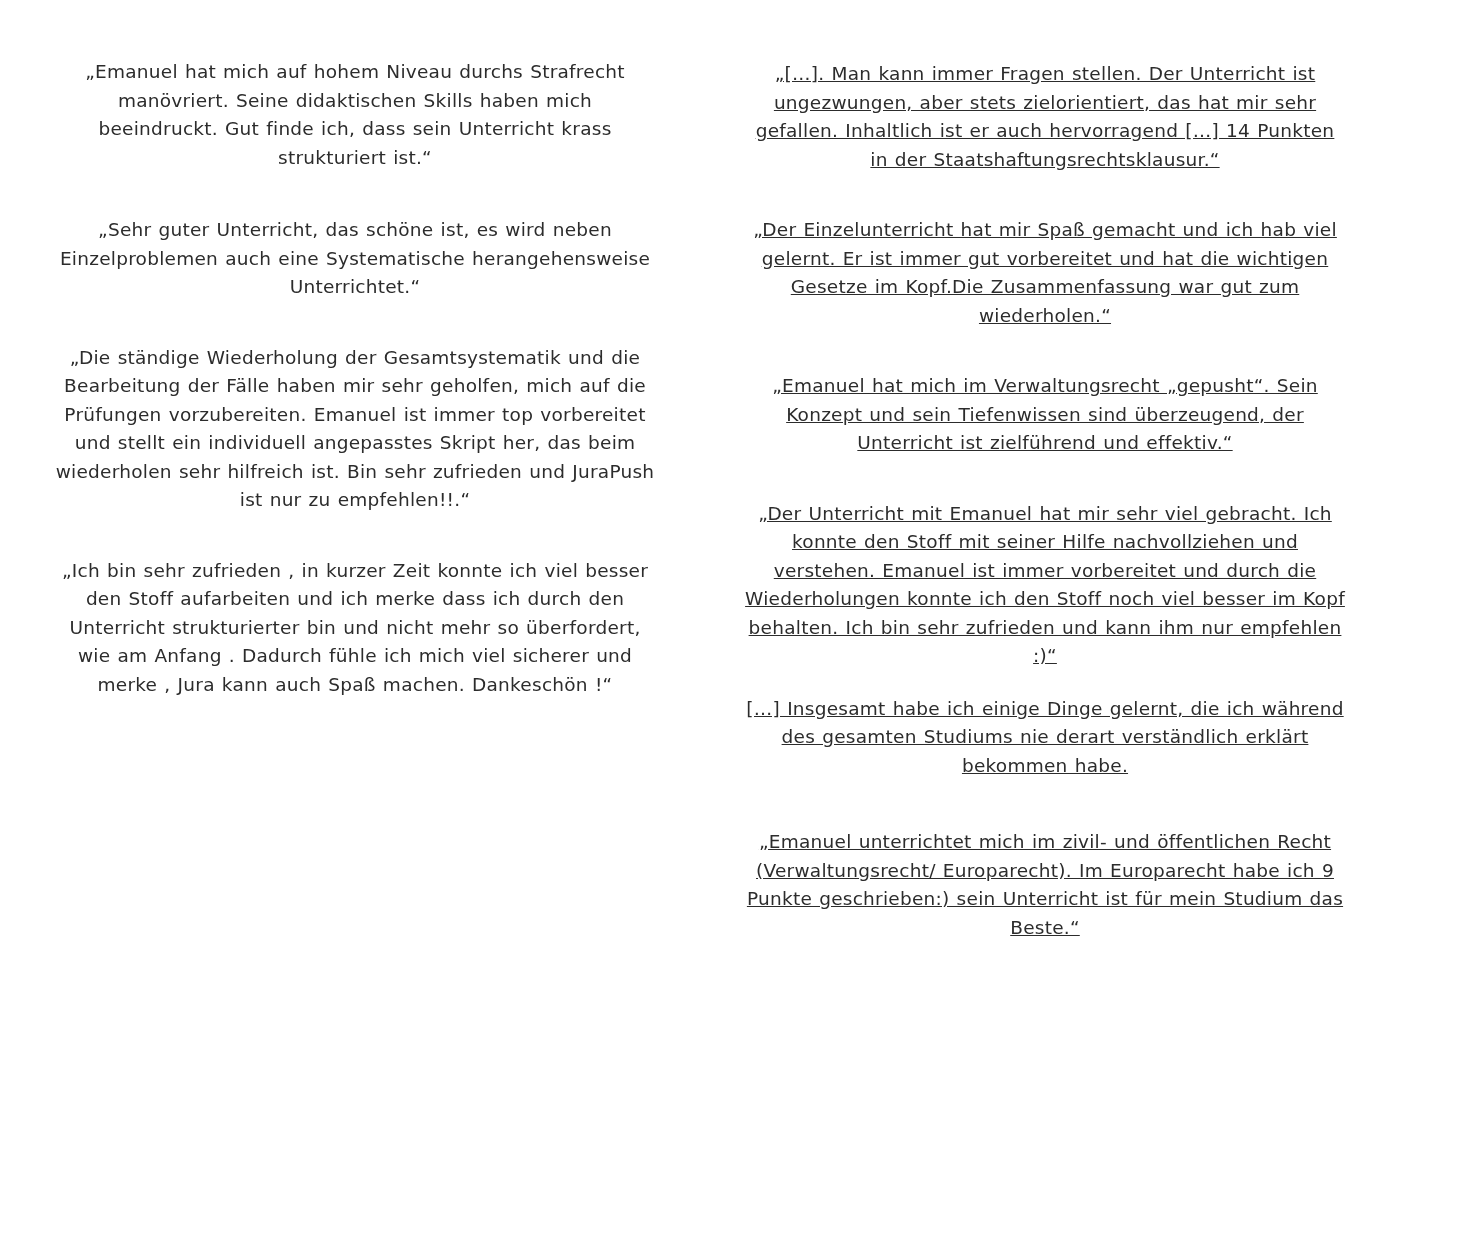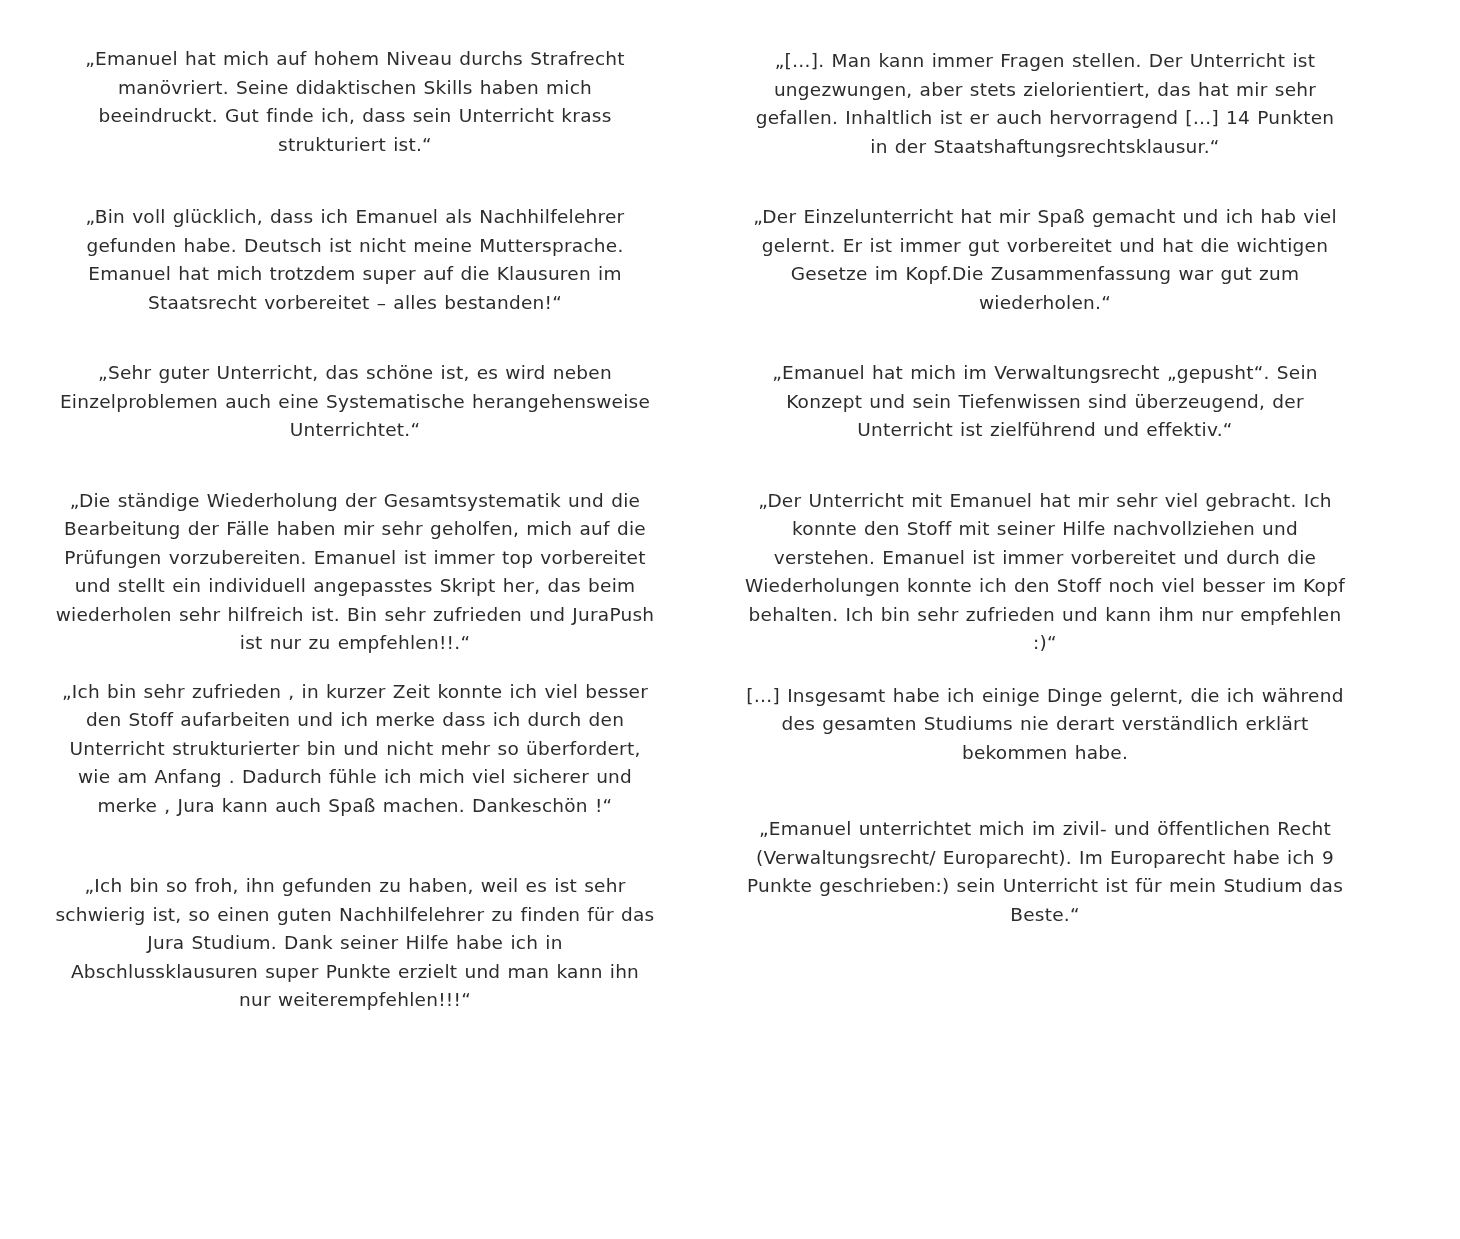--- a/index.html
+++ b/index.html
@@ -9,31 +9,32 @@
   }
   body {
     width: 1460px;
     height: 1239px;
     overflow: hidden;
   }
   .testimonials-page {
     box-sizing: border-box;
     display: flex;
     align-items: flex-start;
-    padding: 45px 0 0 55px;
+    padding: 58px 0 0 55px;
     font-family: "DejaVu Sans", "Liberation Sans", sans-serif;
     color: #2c2c2c;
   }
   .col {
     width: 600px;
     display: block;
   }
   .col-right {
     margin-left: 90px;
     margin-top: 2px;
+    text-decoration: underline;
   }
   .quote {
     margin: 0 0 42px 0;
     text-align: center;
     font-size: 18.5px;
     line-height: 28.5px;
     letter-spacing: 0.25px;
     font-weight: 400;
     word-spacing: 1px;
   }
@@ -45,25 +46,23 @@
   .col-right .quote:nth-child(5) { margin-bottom: 48px; }
   .col-right .quote:nth-child(6) { margin-bottom: 32px; }
 </style>
 </head>
 <body>
 
 <div class="testimonials-page">
 
   <div class="col col-left">
     <p class="quote">„Emanuel hat mich auf hohem Niveau durchs Strafrecht manövriert. Seine didaktischen Skills haben mich beeindruckt. Gut finde ich, dass sein Unterricht krass strukturiert ist.“</p>
-    <p class="quote">„Bin voll glücklich, dass ich Emanuel als Nachhilfelehrer gefunden habe. Deutsch ist nicht meine Muttersprache. Emanuel hat mich trotzdem super auf die Klausuren im Staatsrecht vorbereitet – alles bestanden!“</p>
     <p class="quote">„Sehr guter Unterricht, das schöne ist, es wird neben Einzelproblemen auch eine Systematische herangehensweise Unterrichtet.“</p>
     <p class="quote">„Die ständige Wiederholung der Gesamtsystematik und die Bearbeitung der Fälle haben mir sehr geholfen, mich auf die Prüfungen vorzubereiten. Emanuel ist immer top vorbereitet und stellt ein individuell angepasstes Skript her, das beim wiederholen sehr hilfreich ist. Bin sehr zufrieden und JuraPush ist nur zu empfehlen!!.“</p>
     <p class="quote">„Ich bin sehr zufrieden , in kurzer Zeit konnte ich viel besser den Stoff aufarbeiten und ich merke dass ich durch den Unterricht strukturierter bin und nicht mehr so überfordert, wie am Anfang . Dadurch fühle ich mich viel sicherer und merke , Jura kann auch Spaß machen. Dankeschön !“</p>
-    <p class="quote">„Ich bin so froh, ihn gefunden zu haben, weil es ist sehr schwierig ist, so einen guten Nachhilfelehrer zu finden für das Jura Studium. Dank seiner Hilfe habe ich in Abschlussklausuren super Punkte erzielt und man kann ihn nur weiterempfehlen!!!“</p>
   </div>
 
   <div class="col col-right">
     <p class="quote">„[…]. Man kann immer Fragen stellen. Der Unterricht ist ungezwungen, aber stets zielorientiert, das hat mir sehr gefallen. Inhaltlich ist er auch hervorragend […] 14 Punkten in der Staatshaftungsrechtsklausur.“</p>
     <p class="quote">„Der Einzelunterricht hat mir Spaß gemacht und ich hab viel gelernt. Er ist immer gut vorbereitet und hat die wichtigen Gesetze im Kopf.Die Zusammenfassung war gut zum wiederholen.“</p>
     <p class="quote">„Emanuel hat mich im Verwaltungsrecht „gepusht“. Sein Konzept und sein Tiefenwissen sind überzeugend, der Unterricht ist zielführend und effektiv.“</p>
     <p class="quote">„Der Unterricht mit Emanuel hat mir sehr viel gebracht. Ich konnte den Stoff mit seiner Hilfe nachvollziehen und verstehen. Emanuel ist immer vorbereitet und durch die Wiederholungen konnte ich den Stoff noch viel besser im Kopf behalten. Ich bin sehr zufrieden und kann ihm nur empfehlen :)“</p>
     <p class="quote">[…] Insgesamt habe ich einige Dinge gelernt, die ich während des gesamten Studiums nie derart verständlich erklärt bekommen habe.</p>
     <p class="quote">„Emanuel unterrichtet mich im zivil- und öffentlichen Recht (Verwaltungsrecht/ Europarecht). Im Europarecht habe ich 9 Punkte geschrieben:) sein Unterricht ist für mein Studium das Beste.“</p>
   </div>

